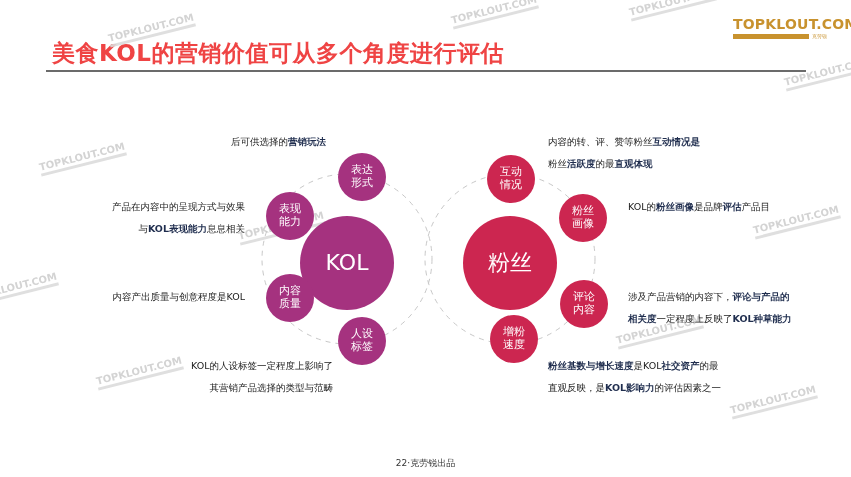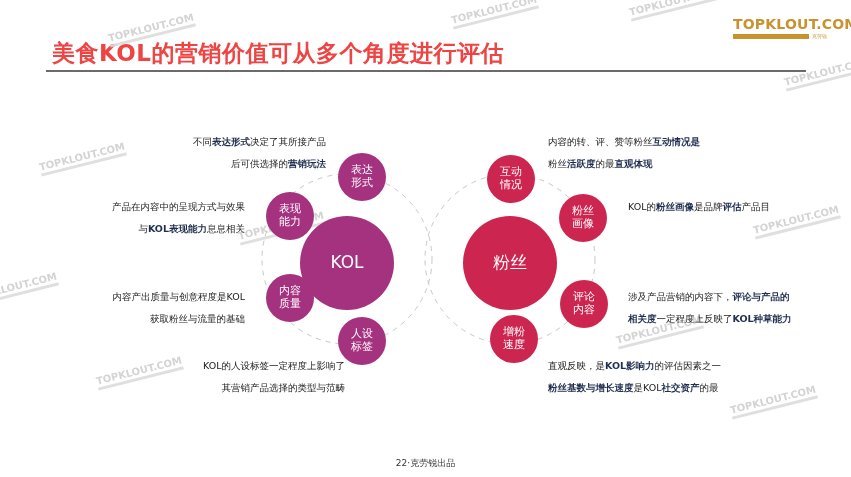--- a/index.html
+++ b/index.html
@@ -40,21 +40,21 @@
   }
 
   svg.diagram { position: absolute; left: 0; top: 0; }
 
   .circle-label {
     position: absolute; transform: translate(-50%, -50%);
     color: #fff; font-weight: normal; text-align: center; line-height: 1.15;
     white-space: nowrap;
   }
   .circle-label.small { font-size: 11px; }
-  .circle-label.big { font-size: 17px; }
+  .circle-label.big { font-size: 22px; }
 
   .desc {
     position: absolute; font-size: 9.5px; line-height: 22px; color: #222;
     white-space: nowrap;
   }
   .desc.right { text-align: right; }
   .desc.left { text-align: left; }
   .desc .hl { color: #1f2d4e; font-weight: bold; }
 
   .footer {
@@ -136,45 +136,43 @@
 <div class="circle-label small" style="left:584px;top:304px;">
   <div>评论</div>
   <div>内容</div>
 </div>
 <div class="circle-label small" style="left:514px;top:339px;">
   <div>增粉</div>
   <div>速度</div>
 </div>
 
 <div class="desc right" style="right:525px;top:131px;">
-    <div><span>不同</span><span class="hl">表达形式</span><span>决定了其所接产品</span></div>
     <div><span>后可供选择的</span><span class="hl">营销玩法</span></div>
   </div>
 <div class="desc right" style="right:606px;top:196px;">
     <div><span>产品在内容中的呈现方式与效果</span></div>
     <div><span>与</span><span class="hl">KOL表现能力</span><span>息息相关</span></div>
   </div>
 <div class="desc right" style="right:606px;top:286px;margin-left:8px;">
     <div><span>内容产出质量与创意程度是KOL</span></div>
-    <div><span>获取粉丝与流量的基础</span></div>
   </div>
-<div class="desc right" style="right:506px;top:355px;margin-left:44px;">
+<div class="desc right" style="right:518px;top:355px;margin-left:44px;">
     <div><span>KOL的人设标签一定程度上影响了</span></div>
     <div><span>其营销产品选择的类型与范畴</span></div>
   </div>
 
 <div class="desc left" style="left:548px;top:131px;">
     <div><span>内容的转、评、赞等粉丝</span><span class="hl">互动情况是</span></div>
     <div><span>粉丝</span><span class="hl">活跃度</span><span>的最</span><span class="hl">直观体现</span></div>
   </div>
 <div class="desc left" style="left:628px;top:196px;">
     <div><span>KOL的</span><span class="hl">粉丝画像</span><span>是品牌</span><span class="hl">评估</span><span>产品目</span></div>
   </div>
 <div class="desc left" style="left:628px;top:286px;">
     <div><span>涉及产品营销的内容下，</span><span class="hl">评论与产品的</span></div>
     <div><span class="hl">相关度</span><span>一定程度上反映了</span><span class="hl">KOL种草能力</span></div>
   </div>
 <div class="desc left" style="left:548px;top:355px;">
+    <div><span class="hl">粉丝基数与增长速度</span><span>是KOL</span><span class="hl">社交资产</span><span>的最</span></div>
     <div><span>直观反映，是</span><span class="hl">KOL影响力</span><span>的评估因素之一</span></div>
-    <div><span class="hl">粉丝基数与增长速度</span><span>是KOL</span><span class="hl">社交资产</span><span>的最</span></div>
   </div>
 
 <div class="footer">22·克劳锐出品</div>
 
 </body></html>

